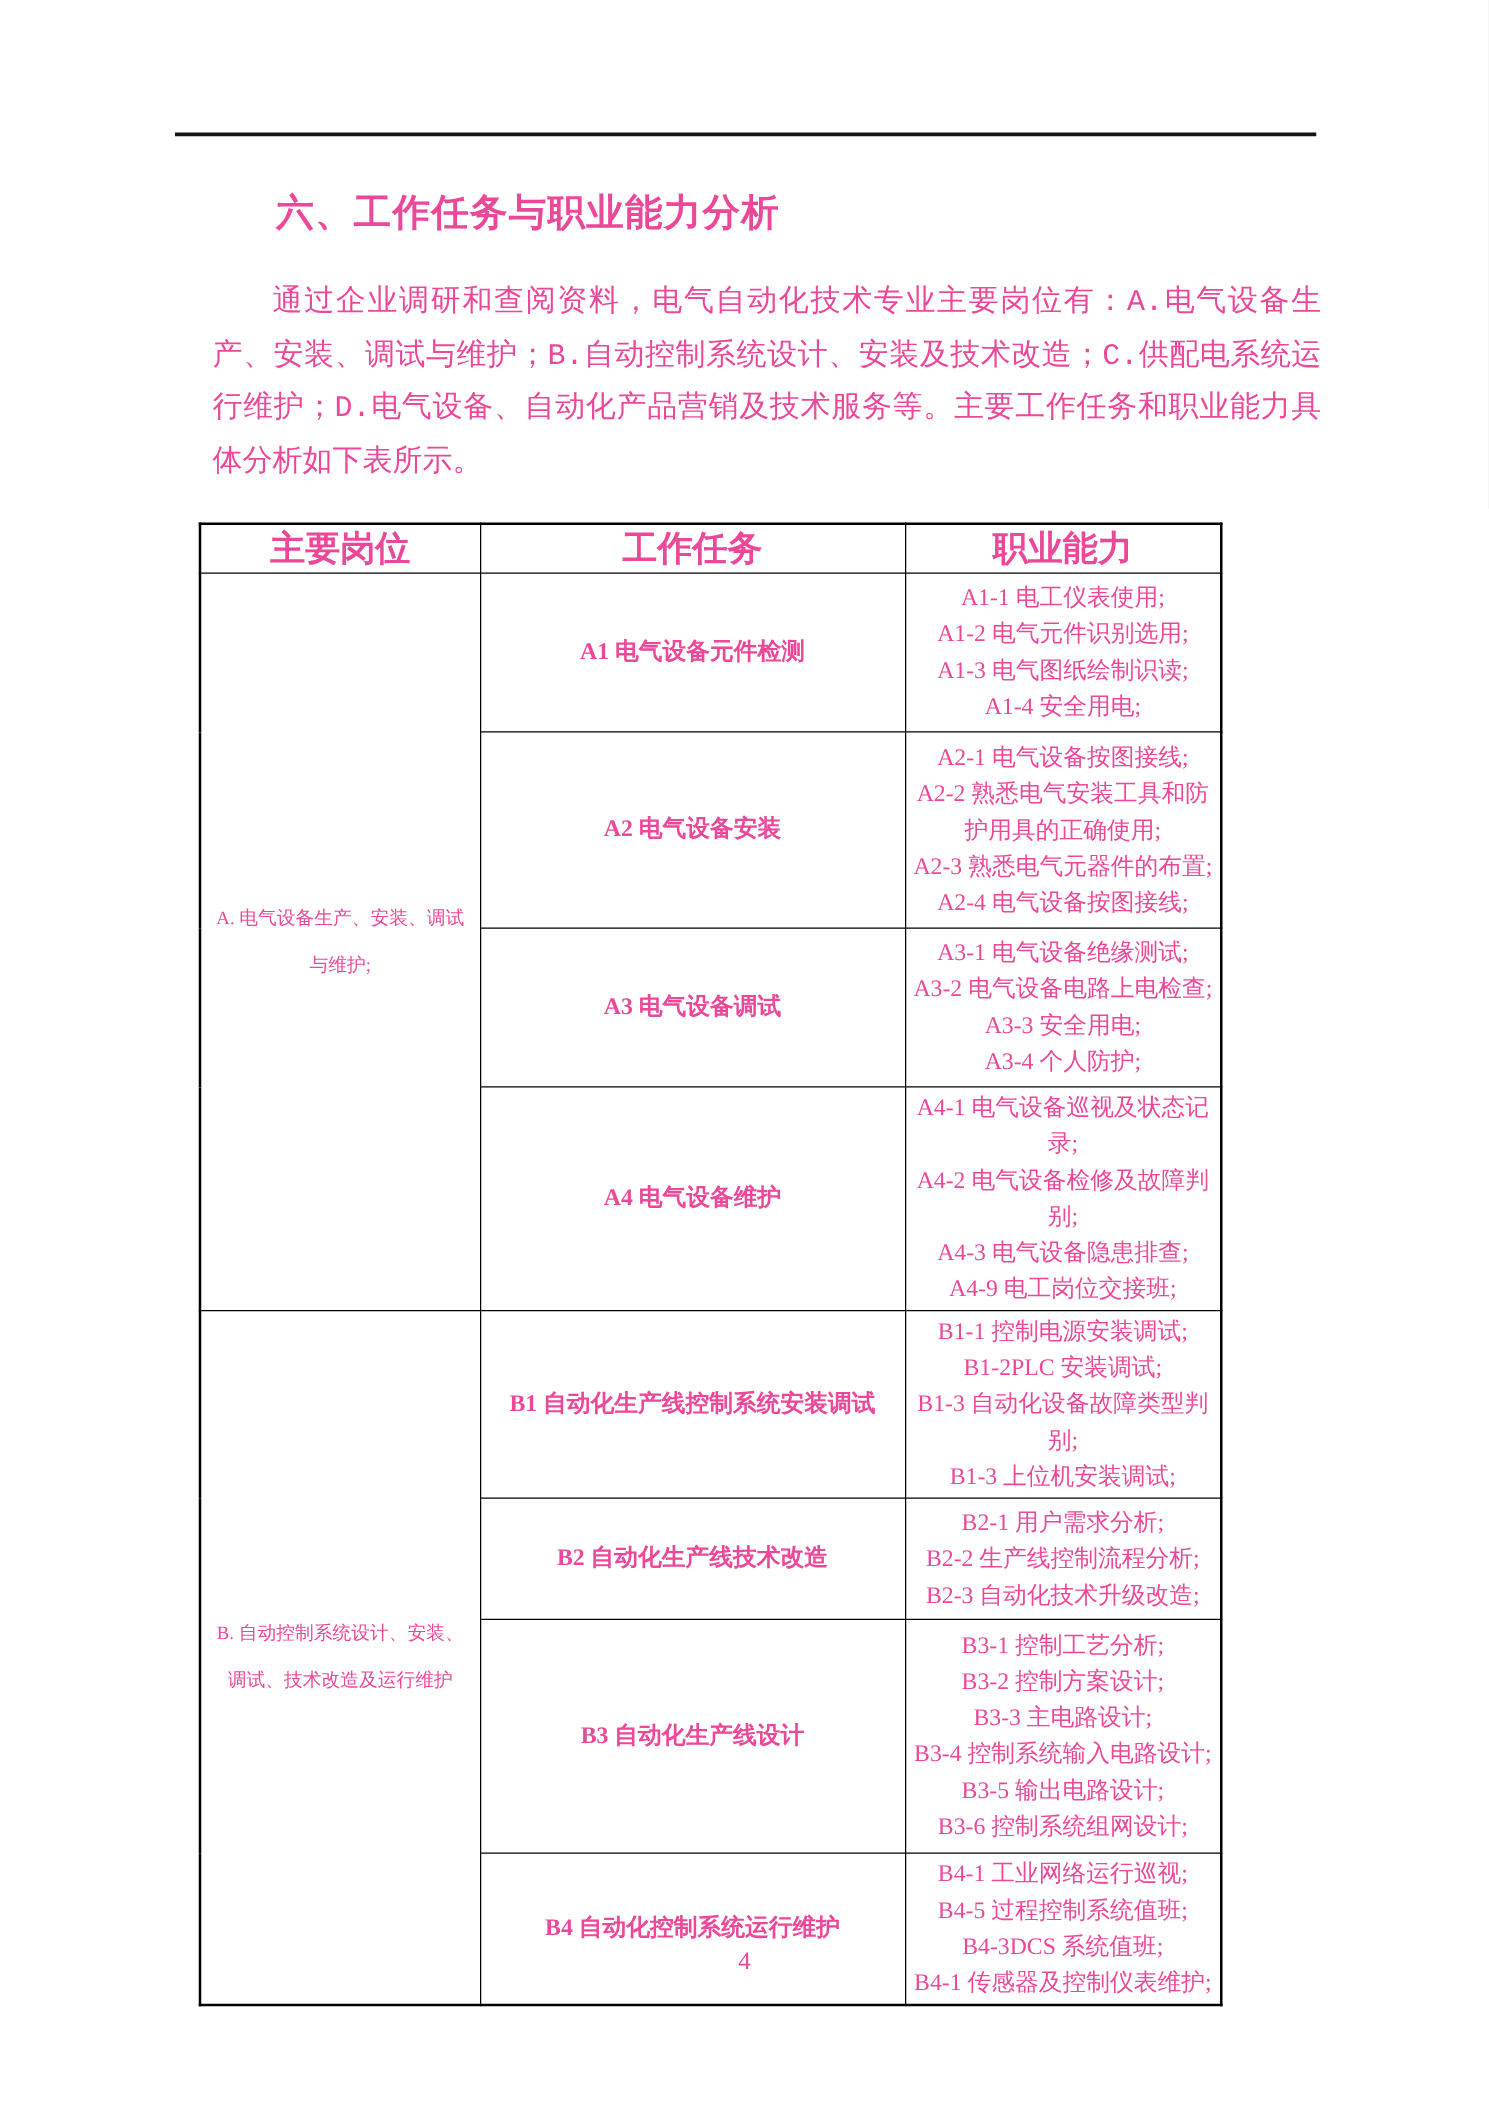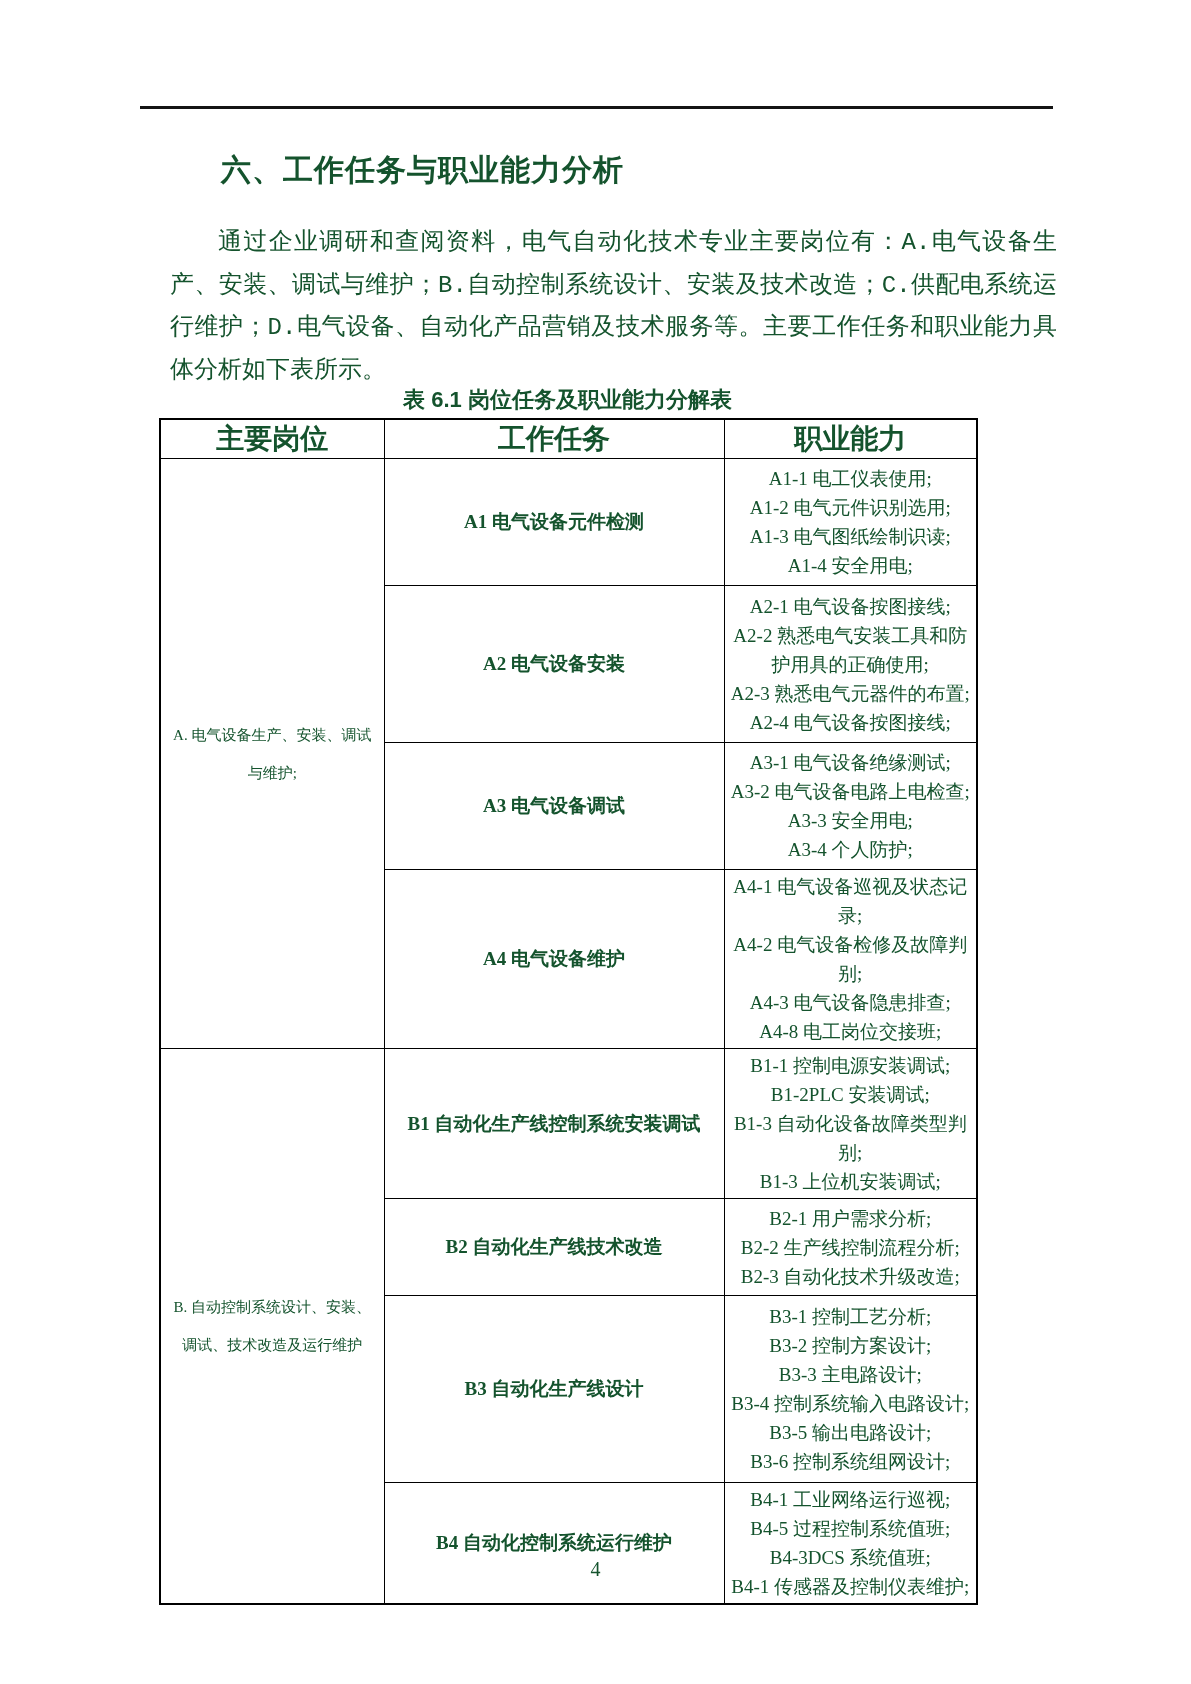--- a/index.html
+++ b/index.html
@@ -2,21 +2,21 @@
 <html><head>
 <meta charset="utf-8">
 <style>
   html,body { margin:0; padding:0; background:#e8e8e8; }
   .page {
     position:relative;
     width:1191px; height:1684px;
     margin:0 auto;
     background:#ffffff;
     font-family:"Liberation Serif","DejaVu Serif",serif;
-    color:#14532d;
+    color:#ec4899;
     overflow:hidden;
   }
   .top-rule {
     position:absolute; left:140px; top:106px;
     width:913px; height:3px; background:#141414;
   }
   .heading {
     position:absolute; left:221px; top:150px; margin:0;
     font-family:"Liberation Sans","DejaVu Sans",sans-serif;
     font-size:30px; font-weight:bold; letter-spacing:1px;
@@ -79,21 +79,20 @@
 <body>
 
 <div class="page">
 
   <div class="top-rule"></div>
 
   <h1 class="heading">六、工作任务与职业能力分析</h1>
 
   <p class="intro">通过企业调研和查阅资料，电气自动化技术专业主要岗位有：A.电气设备生产、安装、调试与维护；B.自动控制系统设计、安装及技术改造；C.供配电系统运行维护；D.电气设备、自动化产品营销及技术服务等。主要工作任务和职业能力具体分析如下表所示。</p>
 
-  <div class="caption">表 6.1 岗位任务及职业能力分解表</div>
 
   <table class="job-table">
     <colgroup>
       <col style="width:224px">
       <col style="width:340px">
       <col style="width:253px">
     </colgroup>
     <thead>
       <tr>
         <th>主要岗位</th>
@@ -129,21 +128,21 @@
           <div class="ability-line">A3-3 安全用电;</div>
           <div class="ability-line">A3-4 个人防护;</div>
         </td>
       </tr>
       <tr class="h-a4">
         <td class="task-cell">A4 电气设备维护</td>
         <td class="abilities-cell">
           <div class="ability-line">A4-1 电气设备巡视及状态记录;</div>
           <div class="ability-line">A4-2 电气设备检修及故障判别;</div>
           <div class="ability-line">A4-3 电气设备隐患排查;</div>
-          <div class="ability-line">A4-8 电工岗位交接班;</div>
+          <div class="ability-line">A4-9 电工岗位交接班;</div>
         </td>
       </tr>
       <tr class="h-b1">
         <td class="position-cell" rowspan="4">B. 自动控制系统设计、安装、调试、技术改造及运行维护</td>
         <td class="task-cell">B1 自动化生产线控制系统安装调试</td>
         <td class="abilities-cell">
           <div class="ability-line">B1-1 控制电源安装调试;</div>
           <div class="ability-line">B1-2PLC 安装调试;</div>
           <div class="ability-line">B1-3 自动化设备故障类型判别;</div>
           <div class="ability-line">B1-3 上位机安装调试;</div>

